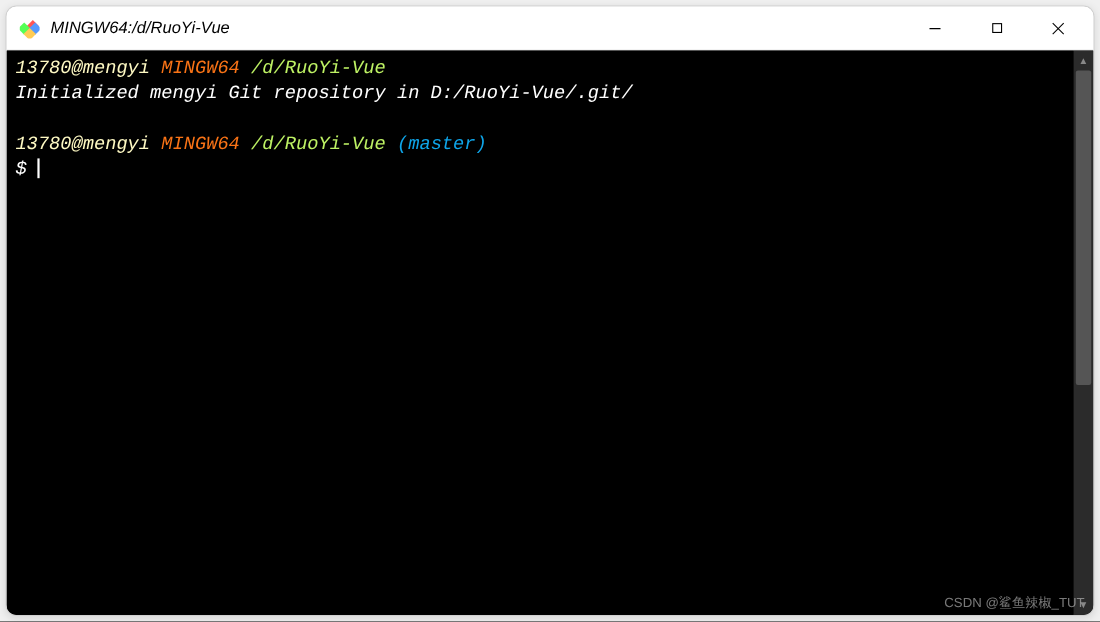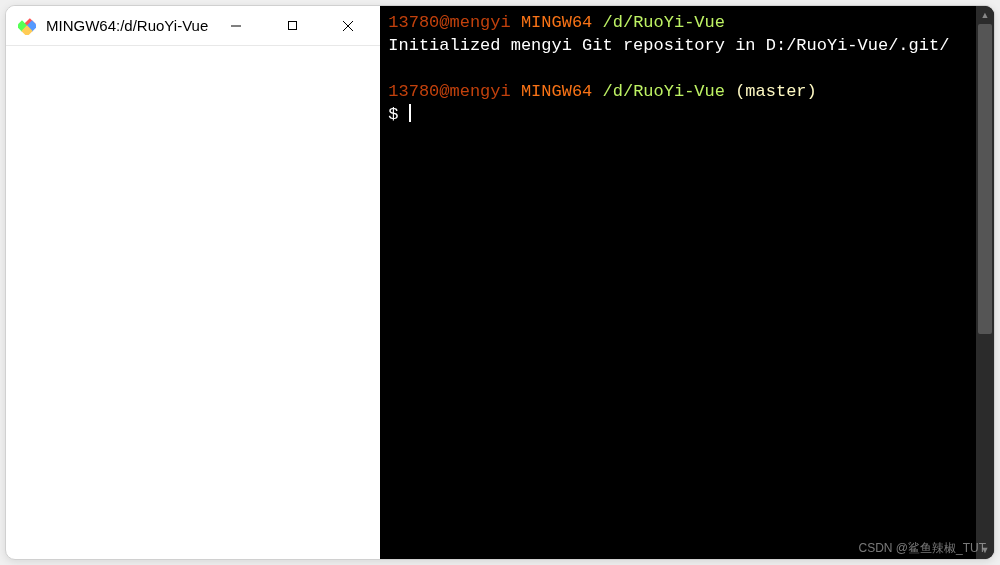--- a/index.html
+++ b/index.html
@@ -17,22 +17,23 @@
     }
     .window {
       width: 990px;
       height: 555px;
       margin: 5px;
       background: #ffffff;
       border: 1px solid #d0d0d0;
       border-radius: 10px;
       overflow: hidden;
       display: flex;
-      flex-direction: row;
+      flex-direction: column;
       box-shadow: 0 2px 8px rgba(0,0,0,0.1);
+      font-style: italic;
     }
     .titlebar {
       height: 40px;
       background: #ffffff;
       display: flex;
       align-items: center;
       padding: 0 4px 0 12px;
       border-bottom: 1px solid #e8e8e8;
     }
     .app-icon {
@@ -101,24 +102,24 @@
     }
     .sb-thumb {
       position: absolute;
       top: 0;
       left: 2px;
       right: 2px;
       height: 60%;
       background: #555;
       border-radius: 2px;
     }
-    .c-green { color: #c2410c; }
+    .c-green { color: #fef9c3; }
     .c-magenta { color: #f97316; }
     .c-yellow { color: #bef264; }
-    .c-cyan { color: #fef9c3; }
+    .c-cyan { color: #0ea5e9; }
     .c-white { color: #ffffff; }
     .prompt-sym { color: #ffffff; }
     .cursor-blk {
       display: inline-block;
       width: 2px;
       height: 18px;
       background: #ffffff;
       vertical-align: text-bottom;
       margin-bottom: 2px;
     }

